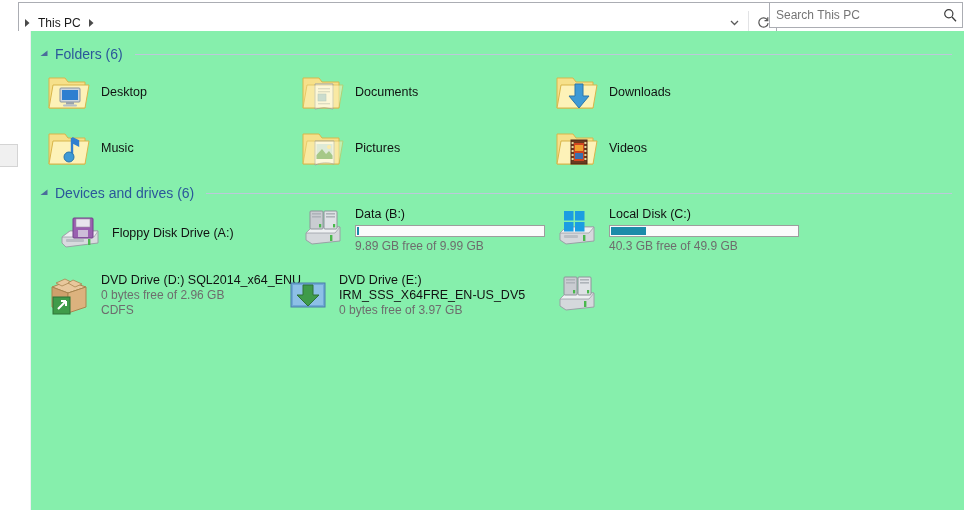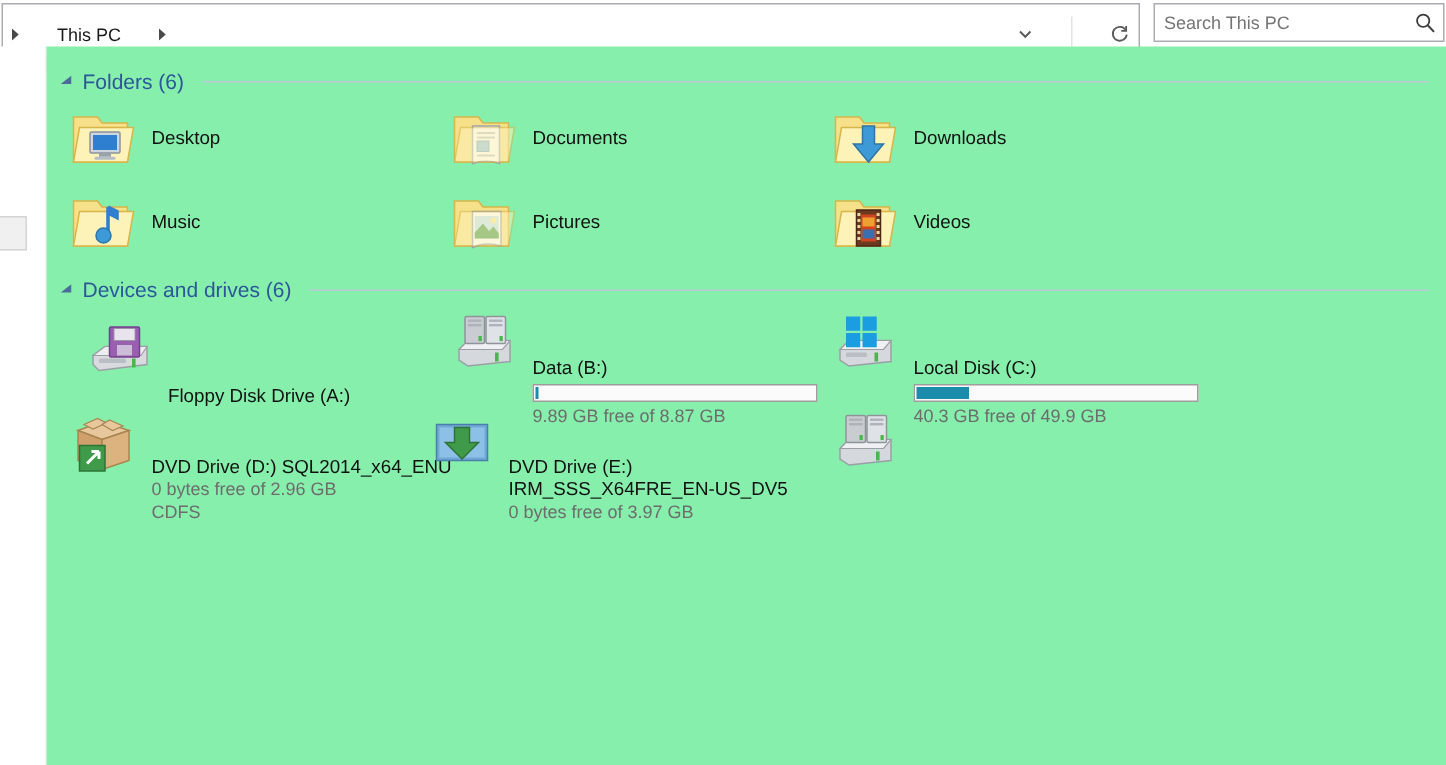--- a/index.html
+++ b/index.html
@@ -10,24 +10,24 @@
     overflow: hidden;
   }
   body { position: relative; }
 
   
   .toolbar {
     position: absolute; left: 0; top: 0; width: 964px; height: 31px;
     background: #ffffff;
   }
   .addressbar {
-    position: absolute; left: 1px; top: 2px; width: 759px; height: 41px;
+    position: absolute; left: 18px; top: 2px; width: 759px; height: 41px;
     border: 1px solid #abadb3; background: #ffffff;
     box-sizing: border-box;
-    display: flex; align-items: center; gap: 17px;
+    display: flex; align-items: center;
   }
   .crumb-arrow {
     width: 16px; height: 24px; display: flex; align-items: center;
     justify-content: center; color: #3b3b3b; font-size: 9px; line-height: 1;
   }
   .crumb-arrow svg { display: block; }
   .crumb-text {
     font-size: 12px; color: #1a1a1a; padding: 0 3px; line-height: 24px;
     white-space: nowrap;
   }
@@ -88,21 +88,21 @@
   .grid {
     position: relative;
   }
   .tile {
     position: absolute; display: flex; align-items: flex-start;
   }
   .tile-icon {
     width: 48px; height: 48px; flex: 0 0 48px; position: relative;
   }
   .tile-body {
-    margin-left: 8px; padding-top: 4px; min-width: 0; margin-top: 31px;
+    margin-left: 8px; padding-top: 4px; min-width: 0;
   }
   .tile-title {
     font-size: 12.5px; color: #111111; line-height: 15px; white-space: nowrap;
   }
   .tile-fs {
     font-size: 12px; color: #6d6d6d; line-height: 15px; white-space: nowrap;
   }
   .folder-title {
     font-size: 12.5px; color: #111111; line-height: 48px; margin-left: 8px;
     white-space: nowrap;
@@ -320,21 +320,21 @@
           <rect x="20" y="21" width="2.2" height="3.4" fill="#49b84c"></rect>
           <rect x="34" y="21" width="2.2" height="3.4" fill="#49b84c"></rect>
           <rect x="31" y="32" width="2.4" height="6" fill="#49b84c"></rect>
         </svg>
       </div>
       <div class="tile-body">
         <div class="tile-title">Data (B:)</div>
         <div class="capbar">
           <div class="capbar-fill" style="width:1%"></div>
         </div>
-        <div class="tile-fs">9.89 GB free of 8.87 GB</div>
+        <div class="tile-fs">9.89 GB free of 9.99 GB</div>
       </div>
     </div>
 
     <div class="tile" style="left:522px;top:172px;width:250px;height:62px;">
       <div class="tile-icon">
         <svg width="48" height="48" viewBox="0 0 48 48">
           <path d="M7 30 L13 24 H41 L41 38 L13 41 L7 37 Z" fill="#d5d8dc" stroke="#9aa0a6" stroke-width="1"></path>
           <path d="M7 30 L13 24 H41 L36 30 Z" fill="#eef0f2" stroke="#9aa0a6" stroke-width="0.8"></path>
           <rect x="11" y="32" width="14" height="3" rx="1" fill="#b9bec4"></rect>
           <g fill="#1b9de2">

